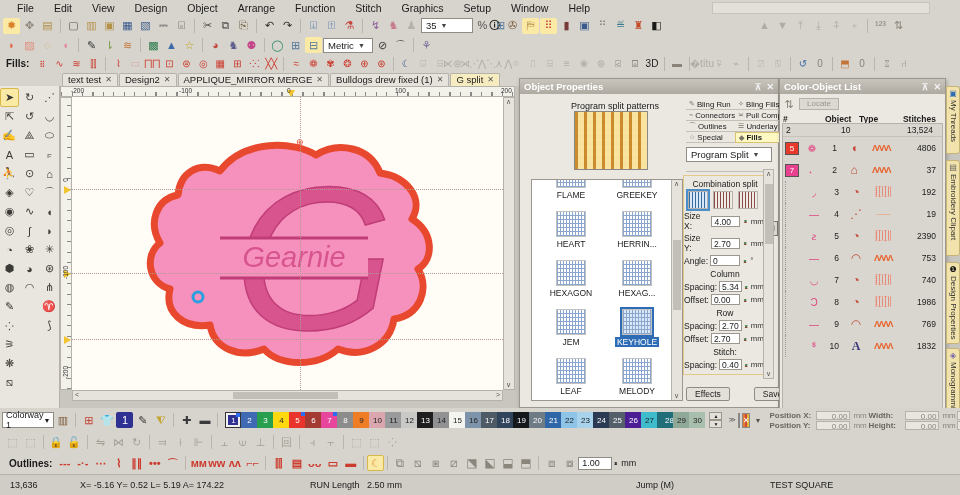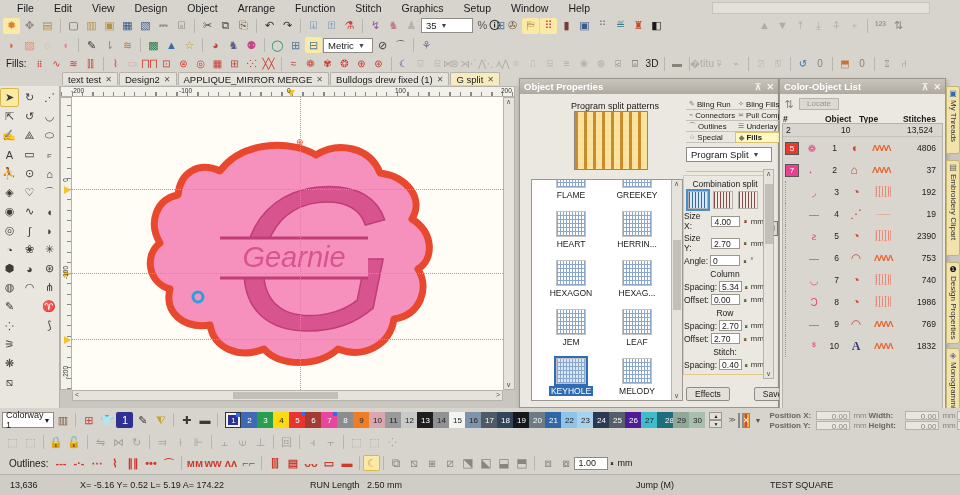--- a/index.html
+++ b/index.html
@@ -14,24 +14,24 @@
   
   .trow { position:absolute; left:0; width:960px; display:flex; align-items:center; gap:1px; padding-left:3px; }
   .rowA { top:16px; height:19px; background:#d7d4cd; }
   .rowB { top:35px; height:20px; background:#d7d4cd; }
   .rowC { top:55px; height:17px; background:#d7d4cd; }
   .ic { display:inline-flex; align-items:center; justify-content:center; width:17px; height:16px; font-size:11px; line-height:1; border-radius:2px; color:#6b6458; }
   .rowC .ic { width:16px; height:14px; font-size:10px; }
   .sep { width:1px; height:14px; background:#b8b5ae; margin:0 3px; flex:none; }
   .combo { height:15px; background:#fff; border:1px solid #8f8c85; font-size:9.5px; display:inline-flex; align-items:center; padding:0 2px 0 4px; gap:4px; }
   .combo .arr { font-size:7px; color:#444; }
-  .flabel { font-weight:normal; font-size:10px; margin:0 4px 0 3px; }
-
-  
-  .tabsRow { position:absolute; left:0; top:72px; width:960px; height:14px; background:#d7d4cd; display:flex; align-items:flex-start; padding-left:62px; gap:1px; }
+  .flabel { font-weight:bold; font-size:10px; margin:0 4px 0 3px; }
+
+  
+  .tabsRow { position:absolute; left:0; top:72px; width:960px; height:14px; background:#d7d4cd; display:flex; align-items:center; padding-left:62px; gap:1px; }
   .dtab { height:13px; display:flex; align-items:center; gap:4px; padding:0 5px; font-size:9.5px; background:#e6e3dc; border:1px solid #b5b2ab; border-bottom:none; border-radius:2px 2px 0 0; }
   .dtab.active { background:#f7ecc0; }
   .dtab .x { font-size:8px; color:#555; }
 
   
   .workspace { position:absolute; left:0; top:86px; width:960px; height:322px; background:#c9c6bf; }
 
   
   .toolbox { position:absolute; left:0; top:0; width:60px; height:322px; background:#e9e6df; border-right:1px solid #b5b2ab; display:grid; grid-template-columns:repeat(3,20px); align-content:start; padding:2px 0 0 0; }
   .tool { width:19px; height:19px; display:flex; align-items:center; justify-content:center; font-size:11px; color:#3c3a36; border-radius:2px; }
@@ -506,27 +506,27 @@
               <div class="pname">HEXAGON</div>
             </div>
             <div class="pitem">
               <div class="psw"></div>
               <div class="pname">HEXAG...</div>
             </div>
             <div class="pitem">
               <div class="psw"></div>
               <div class="pname">JEM</div>
             </div>
+            <div class="pitem sel">
+              <div class="psw"></div>
+              <div class="pname">KEYHOLE</div>
+            </div>
             <div class="pitem">
               <div class="psw"></div>
               <div class="pname">LEAF</div>
-            </div>
-            <div class="pitem sel">
-              <div class="psw"></div>
-              <div class="pname">KEYHOLE</div>
             </div>
             <div class="pitem">
               <div class="psw"></div>
               <div class="pname">MELODY</div>
             </div>
             <div class="pitem"></div>
             <div class="pitem"></div>
           </div>
         <div class="plist-sb">
             <span style="position:absolute;top:0;left:2px">∧</span>

